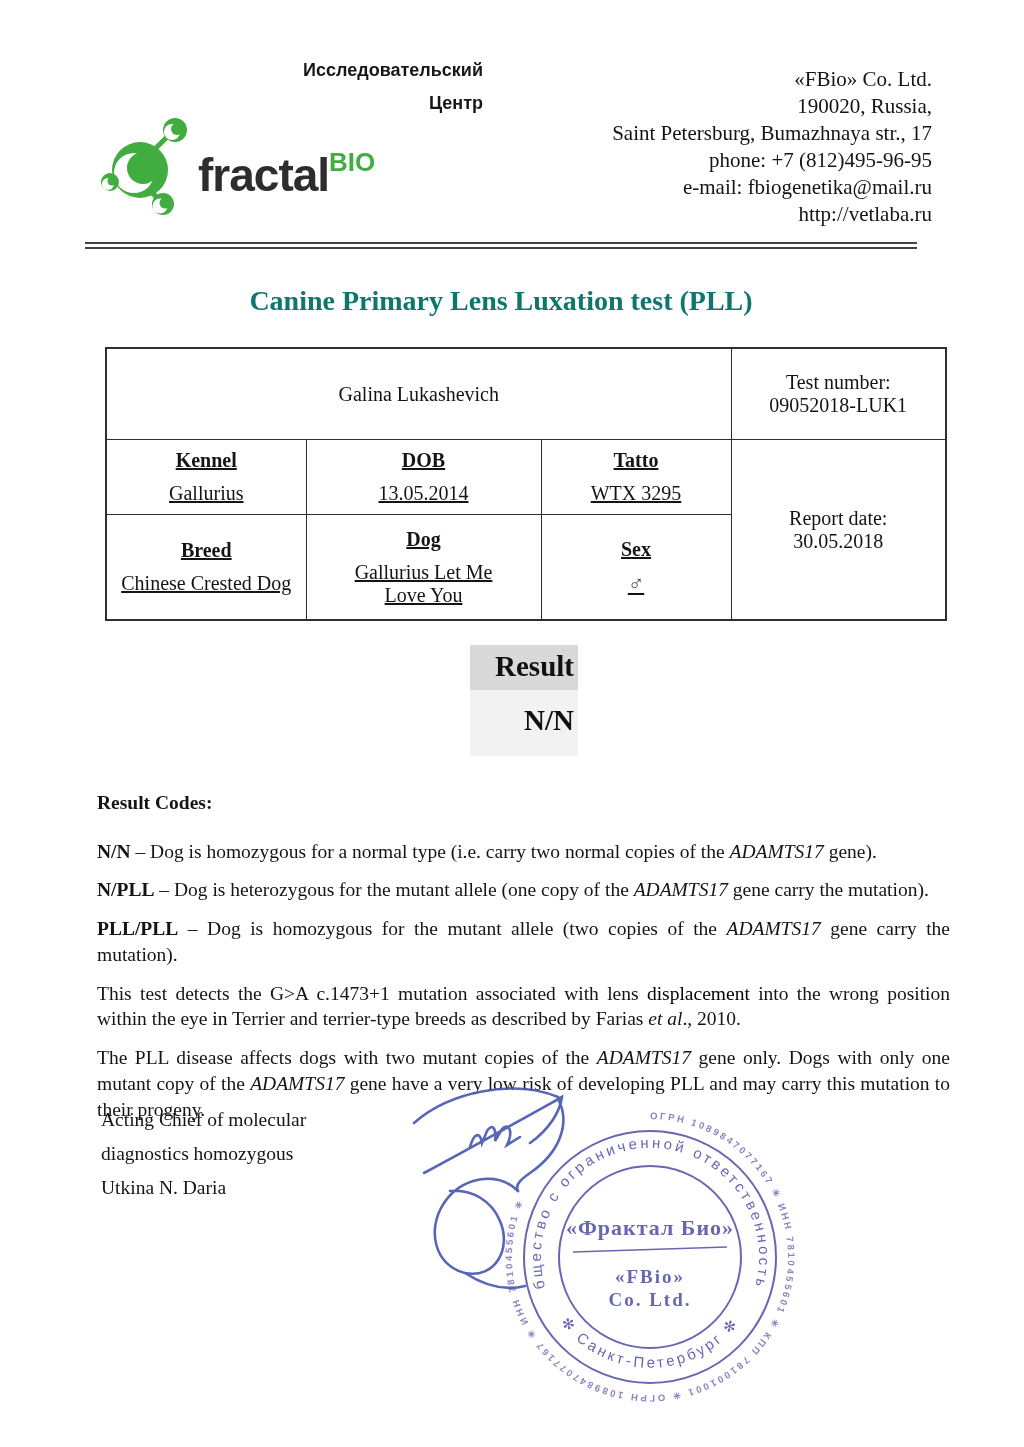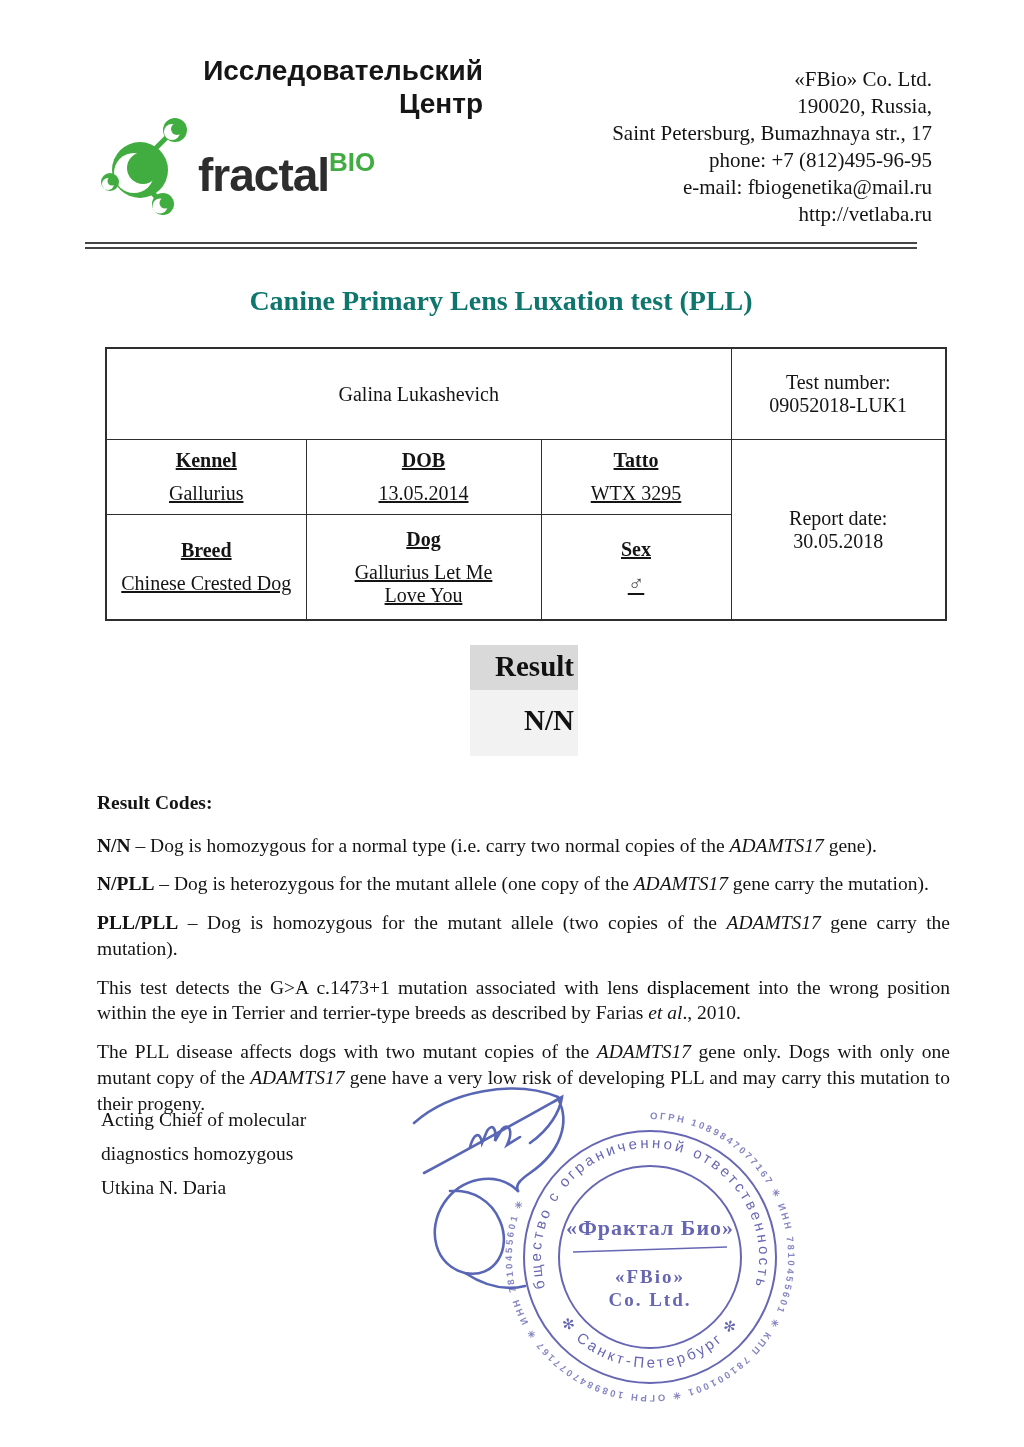--- a/index.html
+++ b/index.html
@@ -2,21 +2,21 @@
 <html><head>
 <meta charset="utf-8">
 <style>
   html,body{margin:0;padding:0;background:#ffffff;}
   .page{position:relative;width:1024px;height:1447px;background:#ffffff;margin:0 auto;
         font-family:"Liberation Serif",serif;color:#111;overflow:hidden;}
 
   
   .header-flex{display:flex;padding:54px 92px 0 100px;}
   .header-left{width:395px;flex:none;}
-  .org-name{font-family:"Liberation Sans",sans-serif;font-weight:bold;font-size:28px;
+  .org-name{font-family:"Liberation Sans",sans-serif;font-weight:bold;font-size:18px;
             line-height:33px;text-align:right;color:#161616;padding-right:12px;}
   .logo-row{display:flex;align-items:center;margin-top:-4px;}
   .logo-icon{flex:none;}
   .logo-word{font-family:"Liberation Sans",sans-serif;font-size:46px;font-weight:bold;
              letter-spacing:-1px;color:#2d2d2d;line-height:1;margin-left:2px;margin-top:14px;}
   .logo-sup{font-size:26px;font-weight:bold;color:#41ad41;vertical-align:20px;letter-spacing:0;}
   .header-right{flex:1;text-align:right;font-size:21px;line-height:27px;padding-top:12px;color:#141414;}
 
   .double-rule{margin:14px 107px 0 85px;height:3px;border-top:2px solid #454545;border-bottom:2px solid #454545;}
 
@@ -36,21 +36,21 @@
   .male{color:#4a4a4a;font-size:22px;font-weight:normal;}
 
   
   .result-wrap{width:108px;margin:24px 0 0 470px;text-align:right;}
   .result-head{background:#d9d9d9;font-size:29px;font-weight:bold;padding:5px 4px 7px;}
   .result-val{background:#f2f2f2;font-size:29px;font-weight:bold;padding:14px 4px 19px;}
 
   
   .codes{margin:34px 74px 0 97px;font-size:19.5px;line-height:1.32;text-align:justify;color:#141414;}
   .codes p{margin:0 0 13px 0;}
-  .codes .head{font-weight:bold;margin-bottom:17px;text-align:left;}
+  .codes .head{font-weight:bold;margin-bottom:23px;text-align:left;}
   .b{font-weight:bold;}
   .i{font-style:italic;}
   .gray{color:#000000;}
 
   
   .sig-section{position:absolute;left:0;top:1085px;width:1024px;height:362px;}
   .sig-text{position:absolute;left:101px;top:18px;font-size:19.5px;line-height:34px;color:#141414;}
   .sig-svg{position:absolute;left:410px;top:-4px;z-index:3;}
   .stamp-svg{position:absolute;left:500px;top:22px;z-index:2;opacity:.92;}
   .stamp-text{font-family:"Liberation Sans",sans-serif;}

